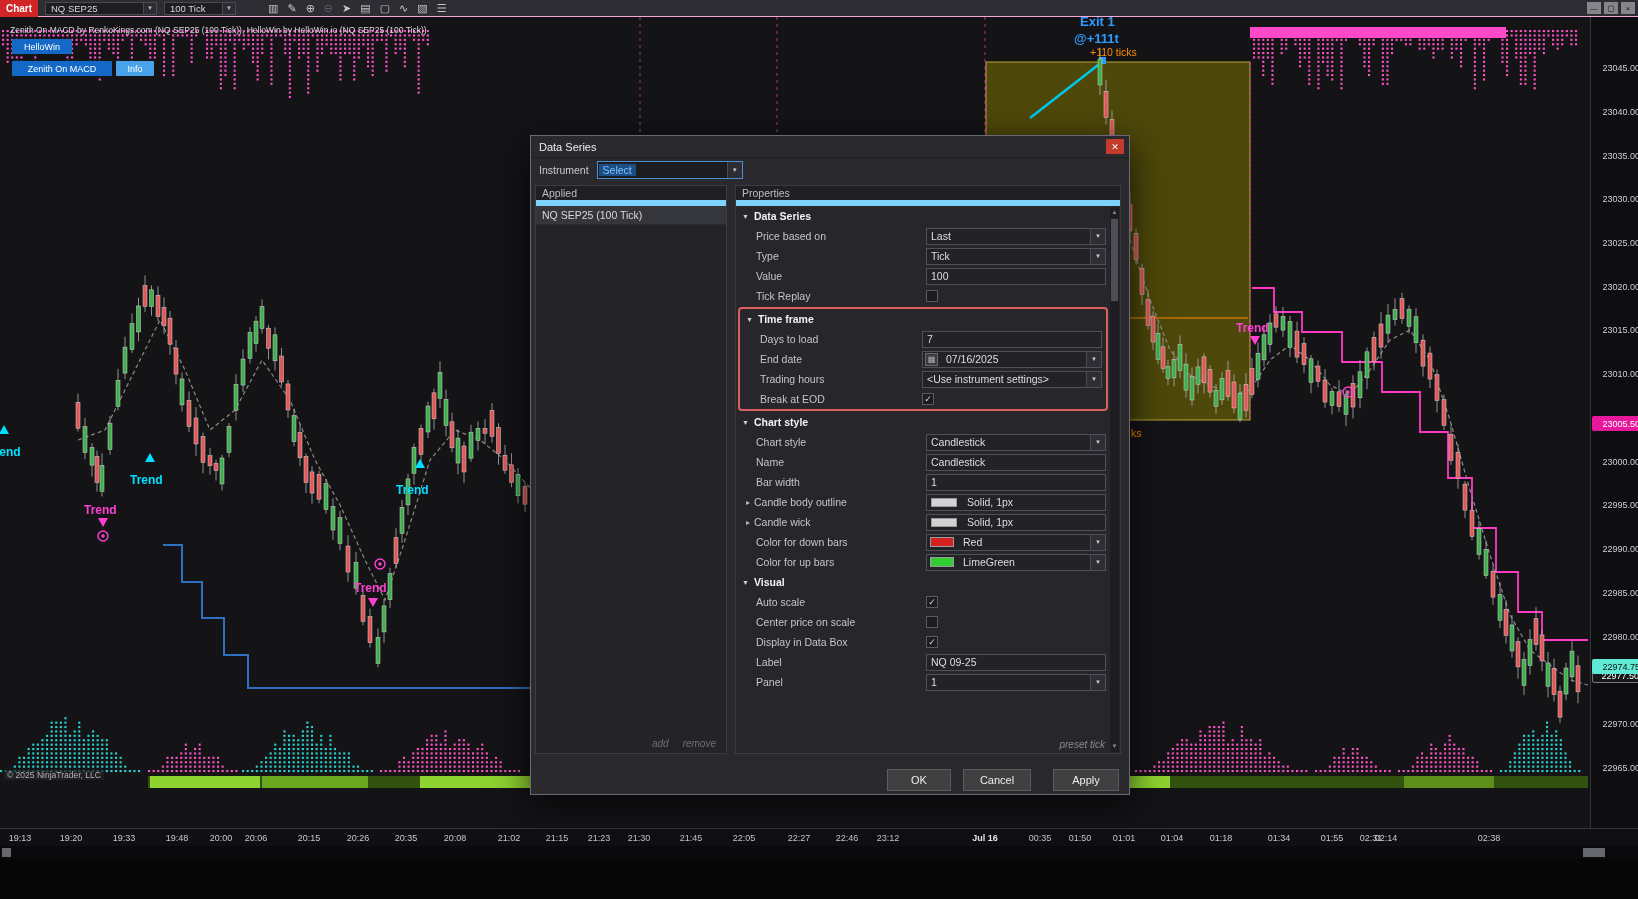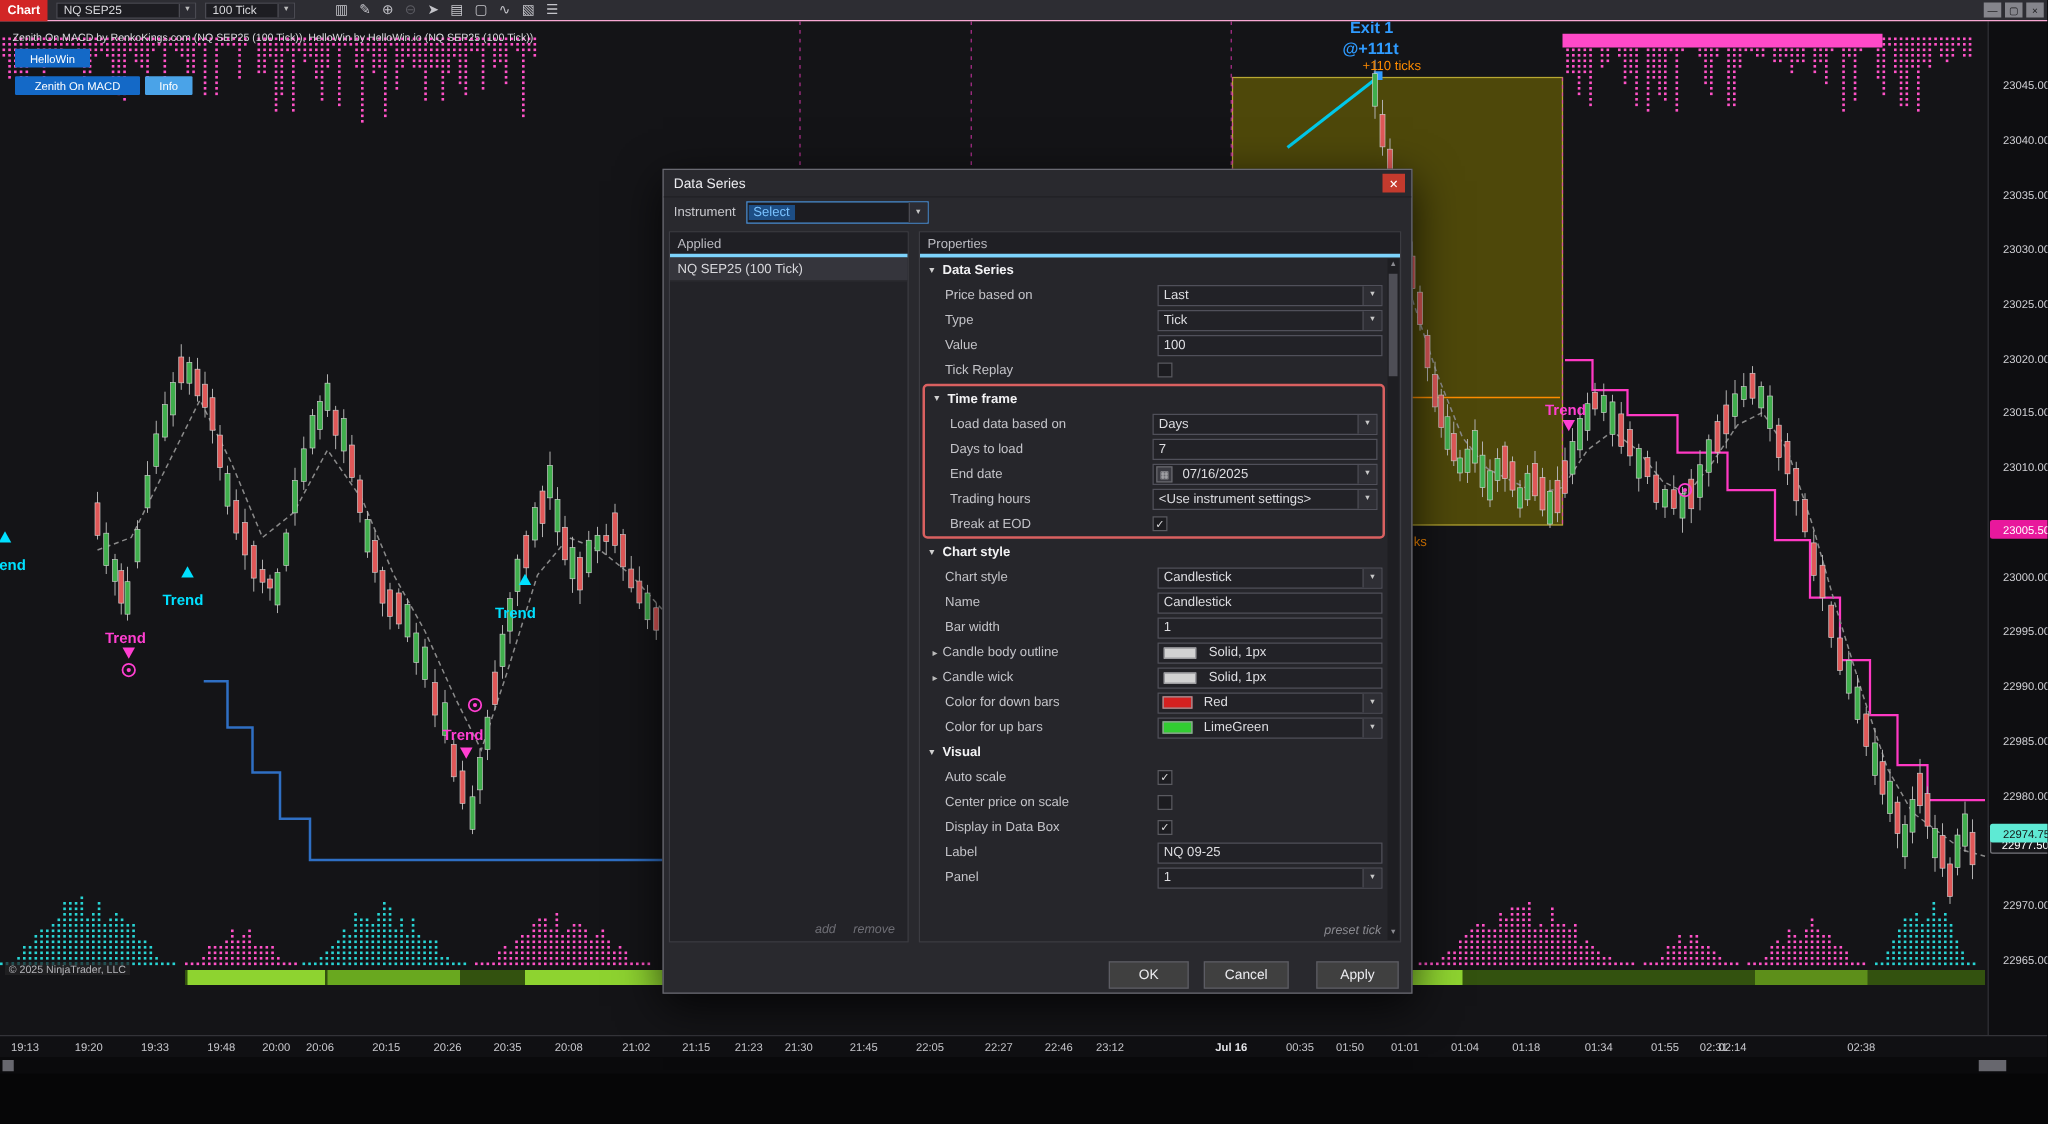--- a/index.html
+++ b/index.html
@@ -43,21 +43,21 @@
 
 #dialog{position:absolute;left:530px;top:135px;width:600px;height:660px;background:#29292e;border:1px solid#6a6a72;box-shadow:0 10px 34px rgba(0,0,0,.75);z-index:10;font-size:10.5px;color:#d8d8dc}
 #dlg-title{position:absolute;top:0;left:0;right:0;height:22px;display:flex;align-items:center;padding-left:8px;color:#ececf0;font-size:11px;border-bottom:1px solid #202024}
 #dlg-close{position:absolute;top:3px;right:5px;width:18px;height:15px;background:#c43a2d;color:#fff;font-size:9px;display:flex;align-items:center;justify-content:center;cursor:pointer}
 #instr-row{position:absolute;top:24px;left:8px;height:20px;display:flex;align-items:center}
 #instr-label{color:#c9c9ce;margin-right:8px}
 #instr-select{width:146px;height:18px;display:flex;align-items:center;background:#1c1c21;border:1px solid #4b8fd4}
 #instr-select .sv{background:#1d4e85;color:#79c2ff;padding:0 4px;margin:1px 0 1px 1px}
 #instr-select .sp{flex:1}
 #instr-select .sa{width:15px;align-self:stretch;border-left:1px solid #4a4a52;background:#2c2c33;font-size:6px;color:#c8c8c8;display:flex;align-items:center;justify-content:center}
-.panel-hdr{height:20px;background:#1f1f24;border-bottom:3px solid #7dd3fc;display:flex;align-items:center;padding-left:6px;color:#bcbcc2}
+.panel-hdr{height:20px;background:#1f1f24;border-bottom:6px solid #7dd3fc;display:flex;align-items:center;padding-left:6px;color:#bcbcc2}
 #dlg-applied{position:absolute;left:4px;top:49px;width:192px;bottom:40px;border:1px solid #3c3c42;background:#232328}
 .applied-item{height:19px;display:flex;align-items:center;padding-left:6px;background:#35353c;border-bottom:1px solid #2a2a2f;color:#d8d8dc}
 #add-remove{position:absolute;bottom:4px;right:10px;font-style:italic;color:#6f6f76;font-size:10px;display:flex;gap:14px}
 #dlg-props{position:absolute;left:204px;top:49px;right:8px;bottom:40px;border:1px solid #3c3c42;background:#26262b}
 #prop-scroll{position:absolute;left:0;right:10px;top:20px;bottom:0;overflow:hidden}
 .psec{position:relative}
 .psec.hl{border:2px solid #d96060;border-radius:4px;margin:1px 2px}
 .pcat{display:flex;align-items:center;height:20px;padding-left:6px;color:#f2f2f4;font-weight:bold}
 .pcat .caret{font-size:7px;margin-right:5px;color:#d0d0d0}
 .prow{display:flex;align-items:center;height:20px;padding-left:20px;padding-right:4px}
@@ -2627,29 +2627,20 @@
                 <div class="cbox"></div>
               </div>
             </div>
           </div>
           <div class="psec hl">
             <div class="pcat">
               <span class="caret">▼</span>
               <span>Time frame</span>
             </div>
             <div class="prow">
-              <span class="plabel">Load data based on</span>
-              <div class="pctl">
-                <div class="csel">
-                  <span class="cval">Days</span>
-                  <span class="cdd">▼</span>
-                </div>
-              </div>
-            </div>
-            <div class="prow">
               <span class="plabel">Days to load</span>
               <div class="pctl">
                 <div class="cinp">
                   <span class="cval">7</span>
                 </div>
               </div>
             </div>
             <div class="prow">
               <span class="plabel">End date</span>
               <div class="pctl">

